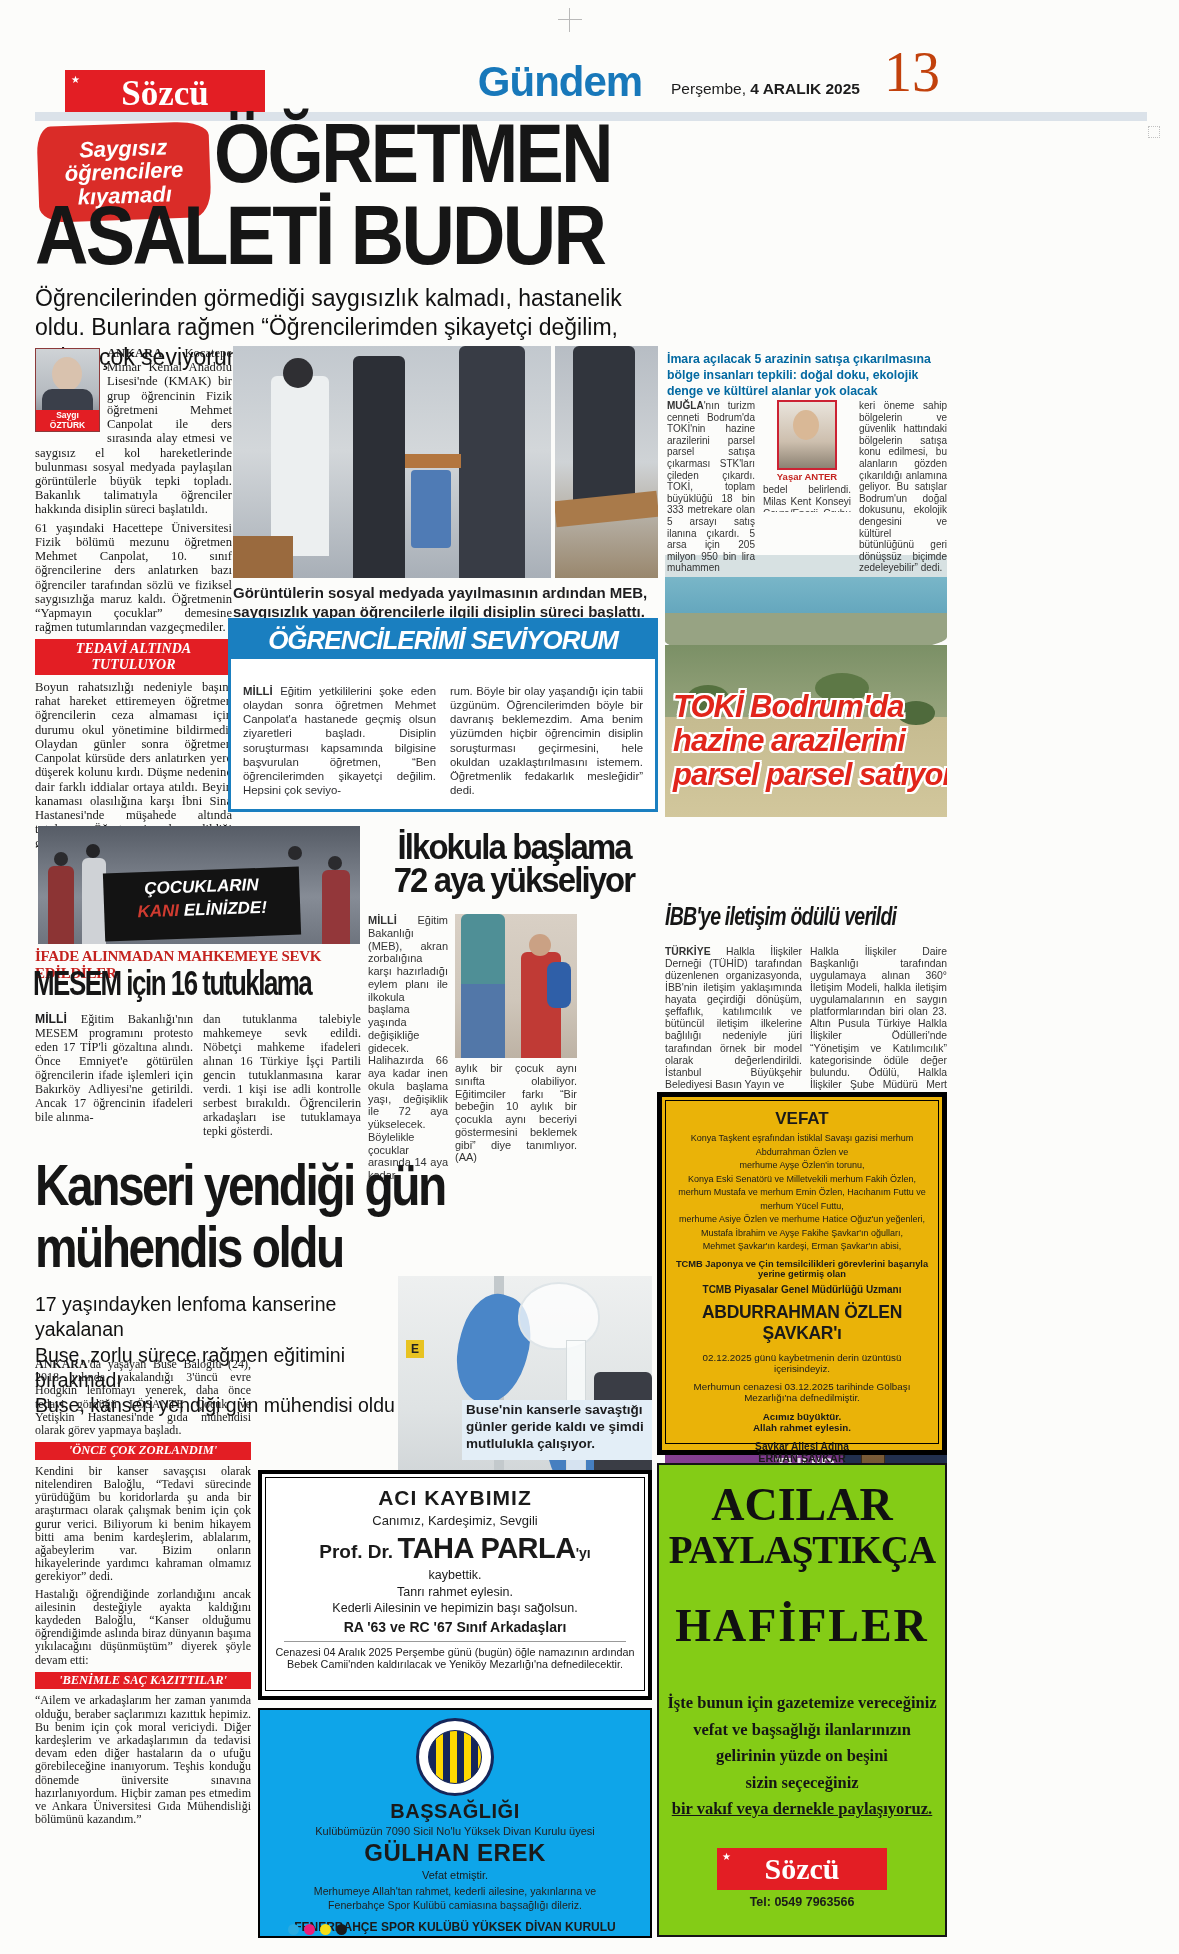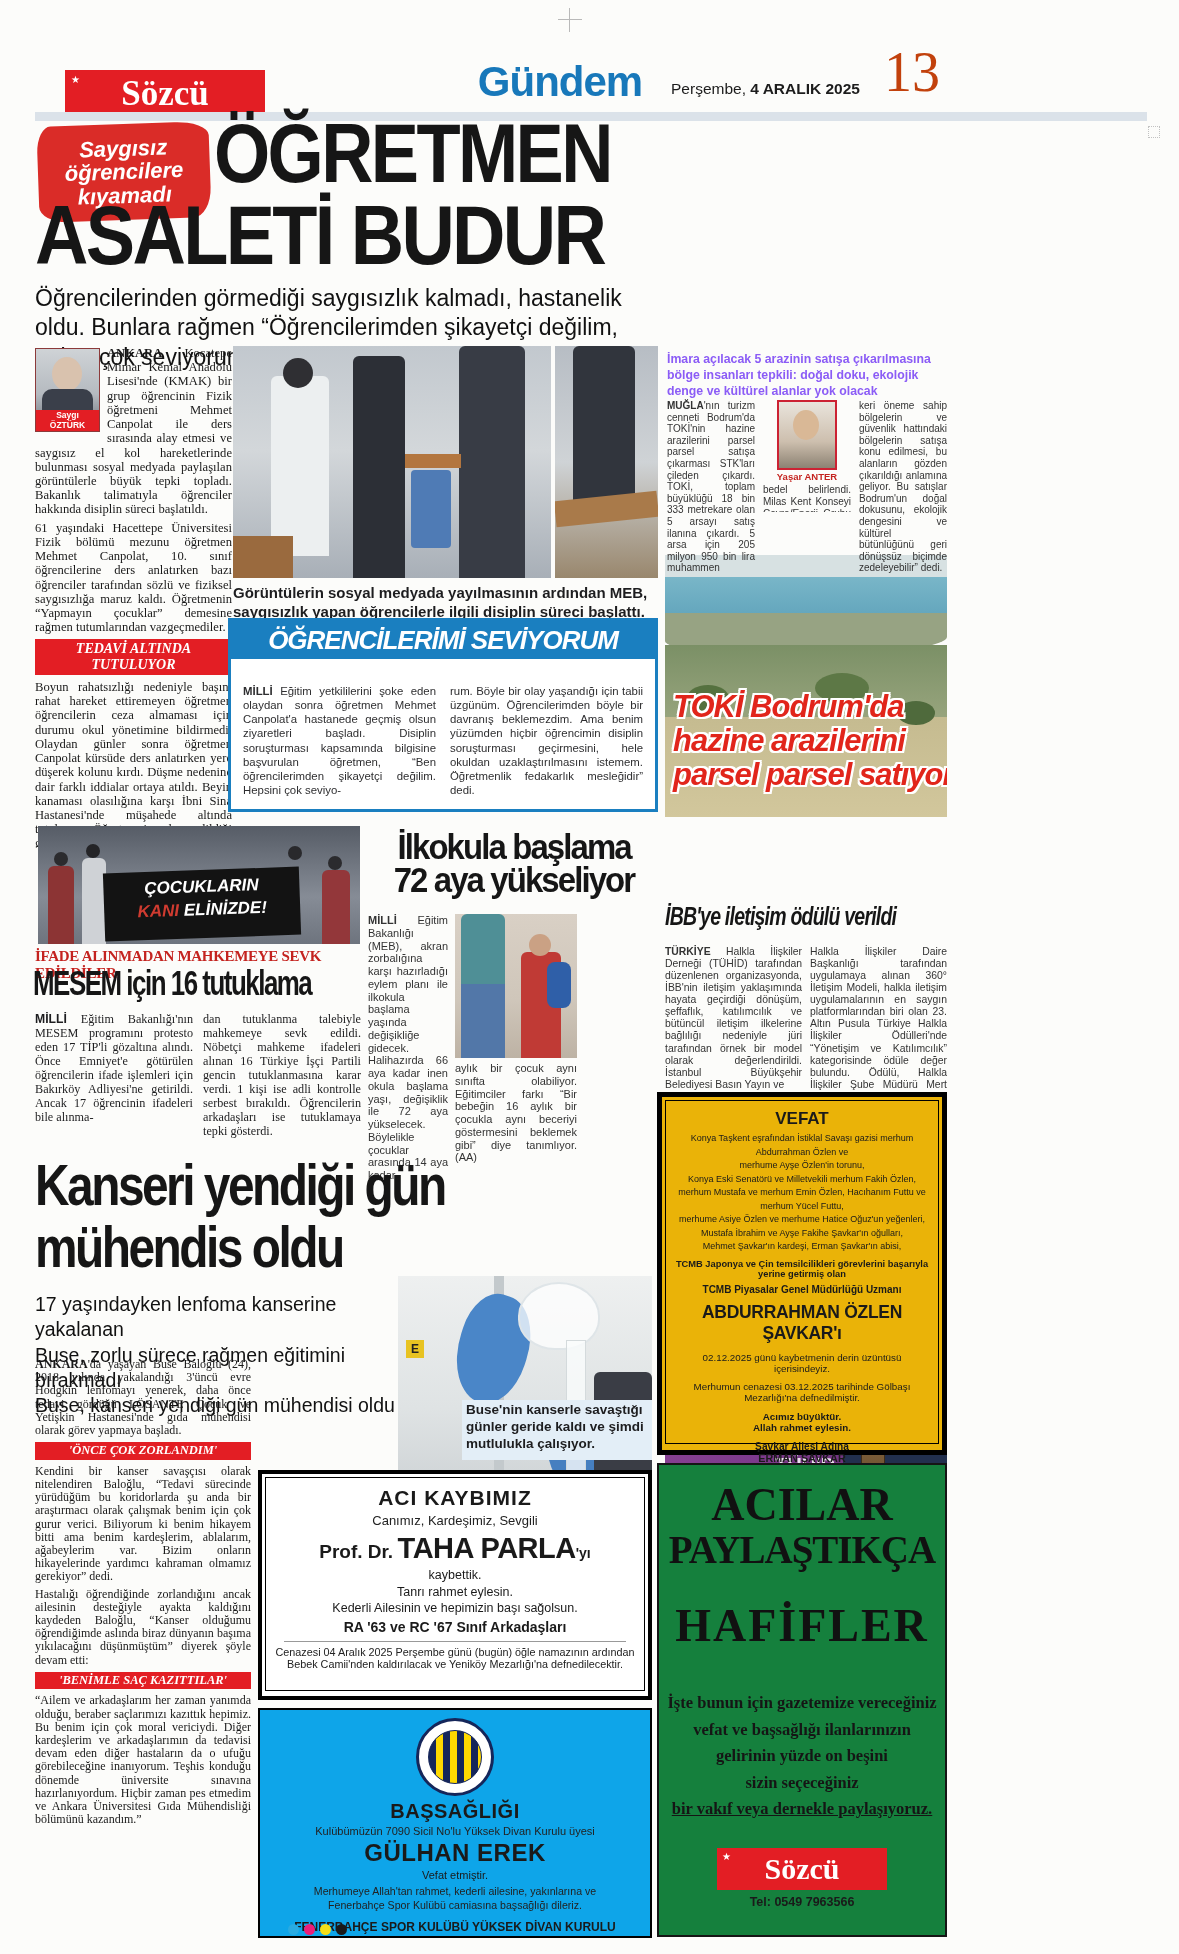--- a/index.html
+++ b/index.html
@@ -138,21 +138,21 @@
   <div class="abs" style="left:368px;top:914px;width:292px;height:244px;display:flex;gap:7px;">
     <div class="smallcol" style="width:80px;font-size:11px;"><span class="lead">MİLLİ</span><span> Eğitim Bakanlığı (MEB), akran zorbalığına karşı hazırladığı eylem planı ile ilkokula başlama yaşında değişikliğe gidecek. Halihazırda 66 aya kadar inen okula başlama yaşı, değişiklik ile 72 aya yükselecek. Böylelikle çocuklar arasında 14 aya kadar</span></div>
     <div style="width:122px;">
       <div class="photo" style="width:122px;height:144px;background:linear-gradient(180deg,#d9d0c5 0%,#cfc6ba 60%,#bdb2a4 100%);">
         <div class="figure" style="left:6px;top:0;width:44px;height:144px;background:#4f8f96;"></div>
         <div class="abs" style="left:6px;top:70px;width:44px;height:74px;background:#5277a8;"></div>
         <div class="figure" style="left:66px;top:38px;width:40px;height:106px;background:#c03a35;"></div>
         <div class="head" style="left:74px;top:20px;width:22px;height:22px;background:#caa184;"></div>
         <div class="abs" style="left:92px;top:48px;width:24px;height:46px;border-radius:8px;background:#2f5fa8;"></div>
       </div>
-      <div class="smallcol" style="width:122px;font-size:11px;margin-top:4px;">aylık bir çocuk aynı sınıfta olabiliyor. Eğitimciler farkı “Bir bebeğin 16 aylık bir çocukla aynı beceriyi göstermesini beklemek gibi” diye tanımlıyor. (AA)</div>
+      <div class="smallcol" style="width:122px;font-size:11px;margin-top:4px;">aylık bir çocuk aynı sınıfta olabiliyor. Eğitimciler farkı “Bir bebeğin 10 aylık bir çocukla aynı beceriyi göstermesini beklemek gibi” diye tanımlıyor. (AA)</div>
     </div>
   </div>
 
   <div class="abs" style="left:35px;top:1158px;">
     <span class="hl" style="font-size:57px;transform:scaleX(.84);">Kanseri yendiği gün</span>
   </div>
   <div class="abs" style="left:35px;top:1220px;">
     <span class="hl" style="font-size:57px;transform:scaleX(.84);">mühendis oldu</span>
   </div>
   <div class="abs" style="left:35px;top:1292px;width:375px;font-size:19.5px;font-weight:500;line-height:1.3;color:#111;">
@@ -225,21 +225,21 @@
     <div class="abs" style="left:0;top:58px;width:100%;height:40px;background:#97a383;border-radius:0 0 40% 30%;"></div>
     <div class="abs" style="left:0;top:90px;width:100%;height:80px;background:linear-gradient(180deg,#7b9066 0%,#9aa67f 100%);"></div>
     <div class="abs" style="left:0;top:162px;width:100%;height:100px;background:linear-gradient(180deg,#c5bb90 0%,#d2c79c 100%);"></div>
     <div class="abs" style="left:22px;top:130px;width:42px;height:26px;background:#55713f;border-radius:50%;"></div>
     <div class="abs" style="left:150px;top:118px;width:54px;height:30px;background:#5d7846;border-radius:50%;"></div>
     <div class="abs" style="left:232px;top:146px;width:38px;height:24px;background:#4f6a3c;border-radius:50%;"></div>
     <div class="abs tokihl" style="left:8px;top:134px;font-size:31px;">TOKİ Bodrum'da</div>
     <div class="abs tokihl" style="left:8px;top:168px;font-size:31px;">hazine arazilerini</div>
     <div class="abs tokihl" style="left:8px;top:202px;font-size:31px;">parsel parsel satıyor</div>
   </div>
-  <div class="abs" style="left:667px;top:352px;width:278px;font-size:12.3px;font-weight:600;line-height:1.3;color:#8b5cf6;">İmara açılacak 5 arazinin satışa çıkarılmasına bölge insanları tepkili: doğal doku, ekolojik denge ve kültürel alanlar yok olacak</div>
+  <div class="abs" style="left:667px;top:352px;width:278px;font-size:12.3px;font-weight:600;line-height:1.3;color:#0369a1;">İmara açılacak 5 arazinin satışa çıkarılmasına bölge insanları tepkili: doğal doku, ekolojik denge ve kültürel alanlar yok olacak</div>
   <div class="abs" style="left:667px;top:400px;width:280px;height:114px;display:flex;gap:8px;">
     <div class="smallcol" style="width:88px;"><span class="lead">MUĞLA</span><span>'nın turizm cenneti Bodrum'da TOKİ'nin hazine arazilerini parsel parsel satışa çıkarması STK'ları çileden çıkardı. TOKİ, toplam büyüklüğü 18 bin 333 metrekare olan 5 arsayı satış ilanına çıkardı. 5 arsa için 205 milyon 950 bin lira muhammen</span></div>
     <div style="width:88px;">
       <div class="photo" style="width:56px;height:66px;margin:0 auto;border:2px solid #c23;background:linear-gradient(180deg,#e9e4dc 0%,#cdbfae 60%,#8c8273 100%);">
         <div class="head" style="left:14px;top:8px;width:26px;height:30px;background:#d9b896;"></div>
       </div>
       <div class="ctr b" style="color:#c4231f;font-size:9.5px;line-height:1.1;margin:2px 0;">
         <span>Yaşar</span> <span>ANTER</span>
       </div>
       <div class="smallcol" style="height:28px;overflow:hidden;">bedel belirlendi. Milas Kent Konseyi Çevre/Enerji Grubu Sözcüsü Hülya Scobie, açıklamasında, sürecin çok ciddi ekolojik ve toplumsal tehditler barındırdığına dikkat çekerek, “Zeytinliklerin, tarım alanlarının, doğal sit alanlarının, as-</div>
@@ -292,21 +292,21 @@
       <div class="b" style="font-size:17.5px;margin-top:7px;letter-spacing:-.3px;">ABDURRAHMAN ÖZLEN ŞAVKAR'ı</div>
       <div style="font-size:9.8px;margin-top:8px;">02.12.2025 günü kaybetmenin derin üzüntüsü içerisindeyiz.</div>
       <div style="font-size:9.8px;margin-top:7px;">Merhumun cenazesi 03.12.2025 tarihinde Gölbaşı Mezarlığı'na defnedilmiştir.</div>
       <div class="b" style="font-size:9.8px;margin-top:8px;">Acımız büyüktür.</div>
       <div class="b" style="font-size:9.8px;">Allah rahmet eylesin.</div>
       <div class="b" style="font-size:10.2px;margin-top:8px;">Şavkar Ailesi Adına</div>
       <div class="b" style="font-size:10.8px;">ERMAN ŞAVKAR</div>
     </div>
   </div>
 
-  <div class="abs ctr" style="left:657px;top:1463px;width:290px;height:474px;border:2px solid #151515;box-sizing:border-box;background:#15803d;padding-top:16px;">
+  <div class="abs ctr" style="left:657px;top:1463px;width:290px;height:474px;border:2px solid #151515;box-sizing:border-box;background:#84cc16;padding-top:16px;">
     <div class="ser b" style="font-size:46px;line-height:1.05;color:#111;">ACILAR</div>
     <div class="ser b" style="font-size:39px;line-height:1.1;letter-spacing:-1px;color:#111;">PAYLAŞTIKÇA</div>
     <div class="ser b" style="font-size:46px;line-height:1.05;margin-top:30px;letter-spacing:2px;color:#111;">HAFİFLER</div>
     <div class="ser" style="font-size:16.5px;font-weight:600;line-height:1.6;margin-top:40px;color:#151515;">
       <div>İşte bunun için gazetemize  vereceğiniz</div>
       <div>vefat ve başsağlığı ilanlarınızın</div>
       <div>gelirinin yüzde on beşini</div>
       <div>sizin seçeceğiniz</div>
       <div style="text-decoration:underline;">bir vakıf veya dernekle paylaşıyoruz.</div>
     </div>

